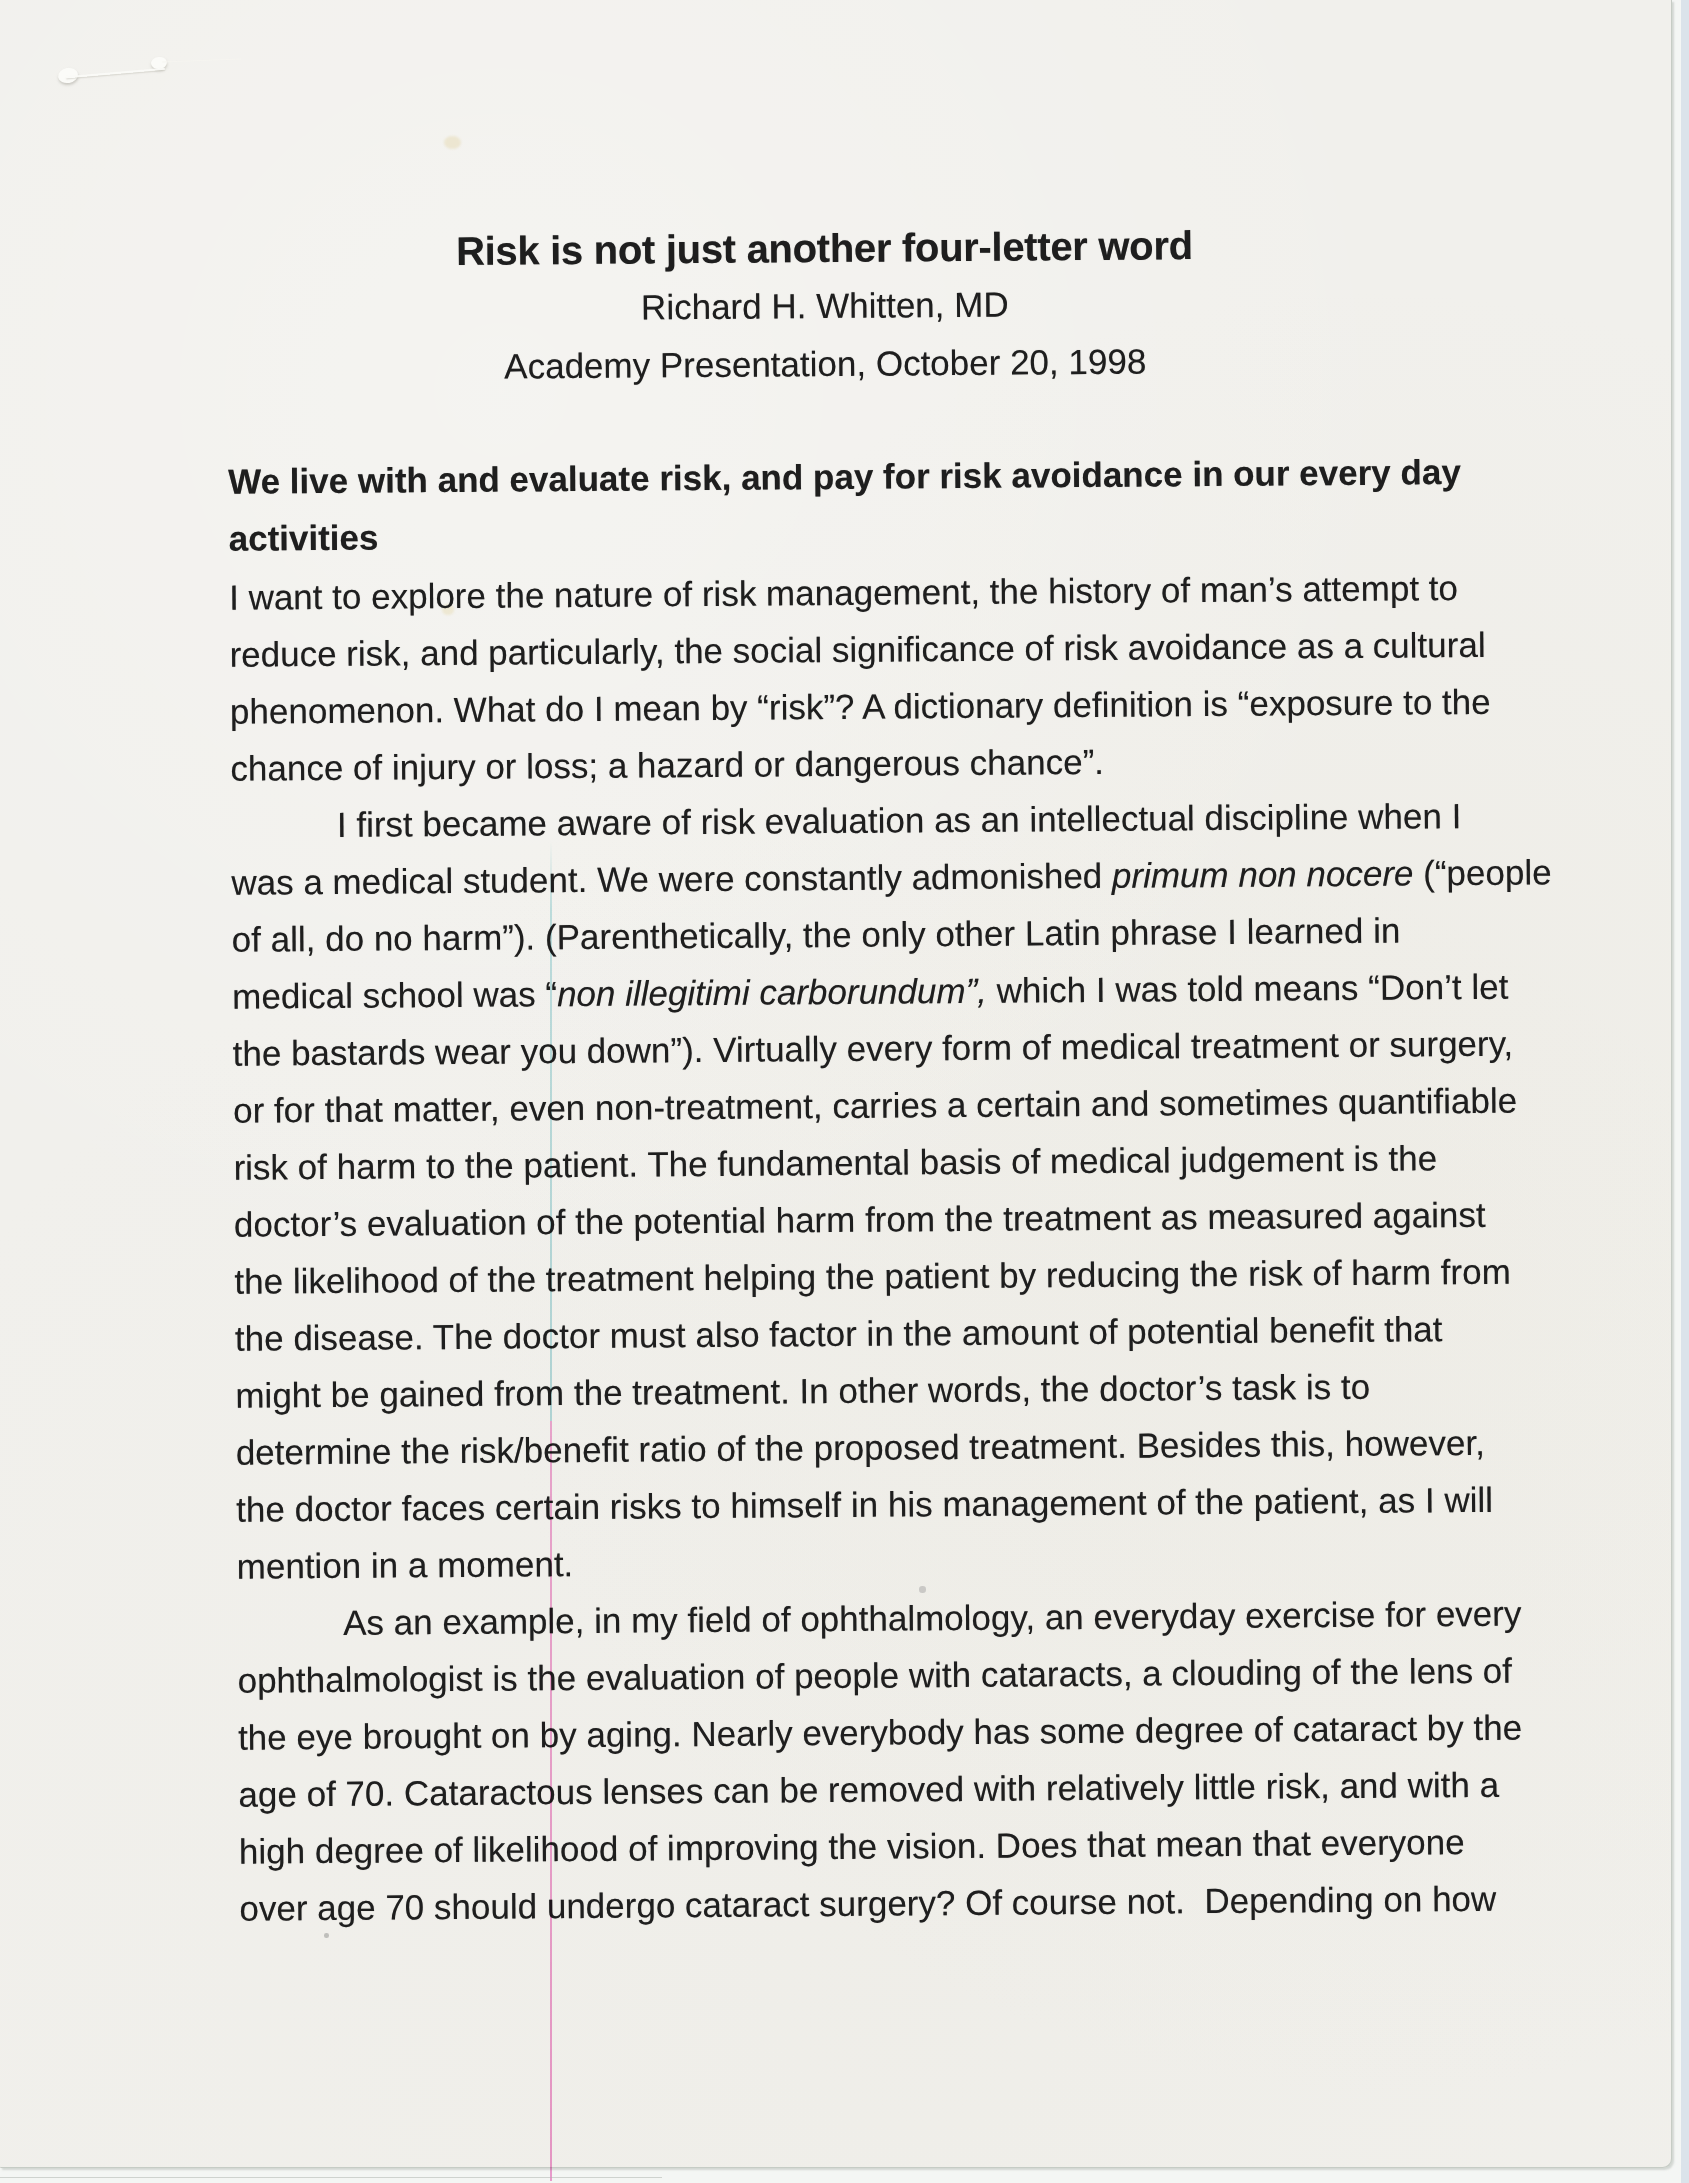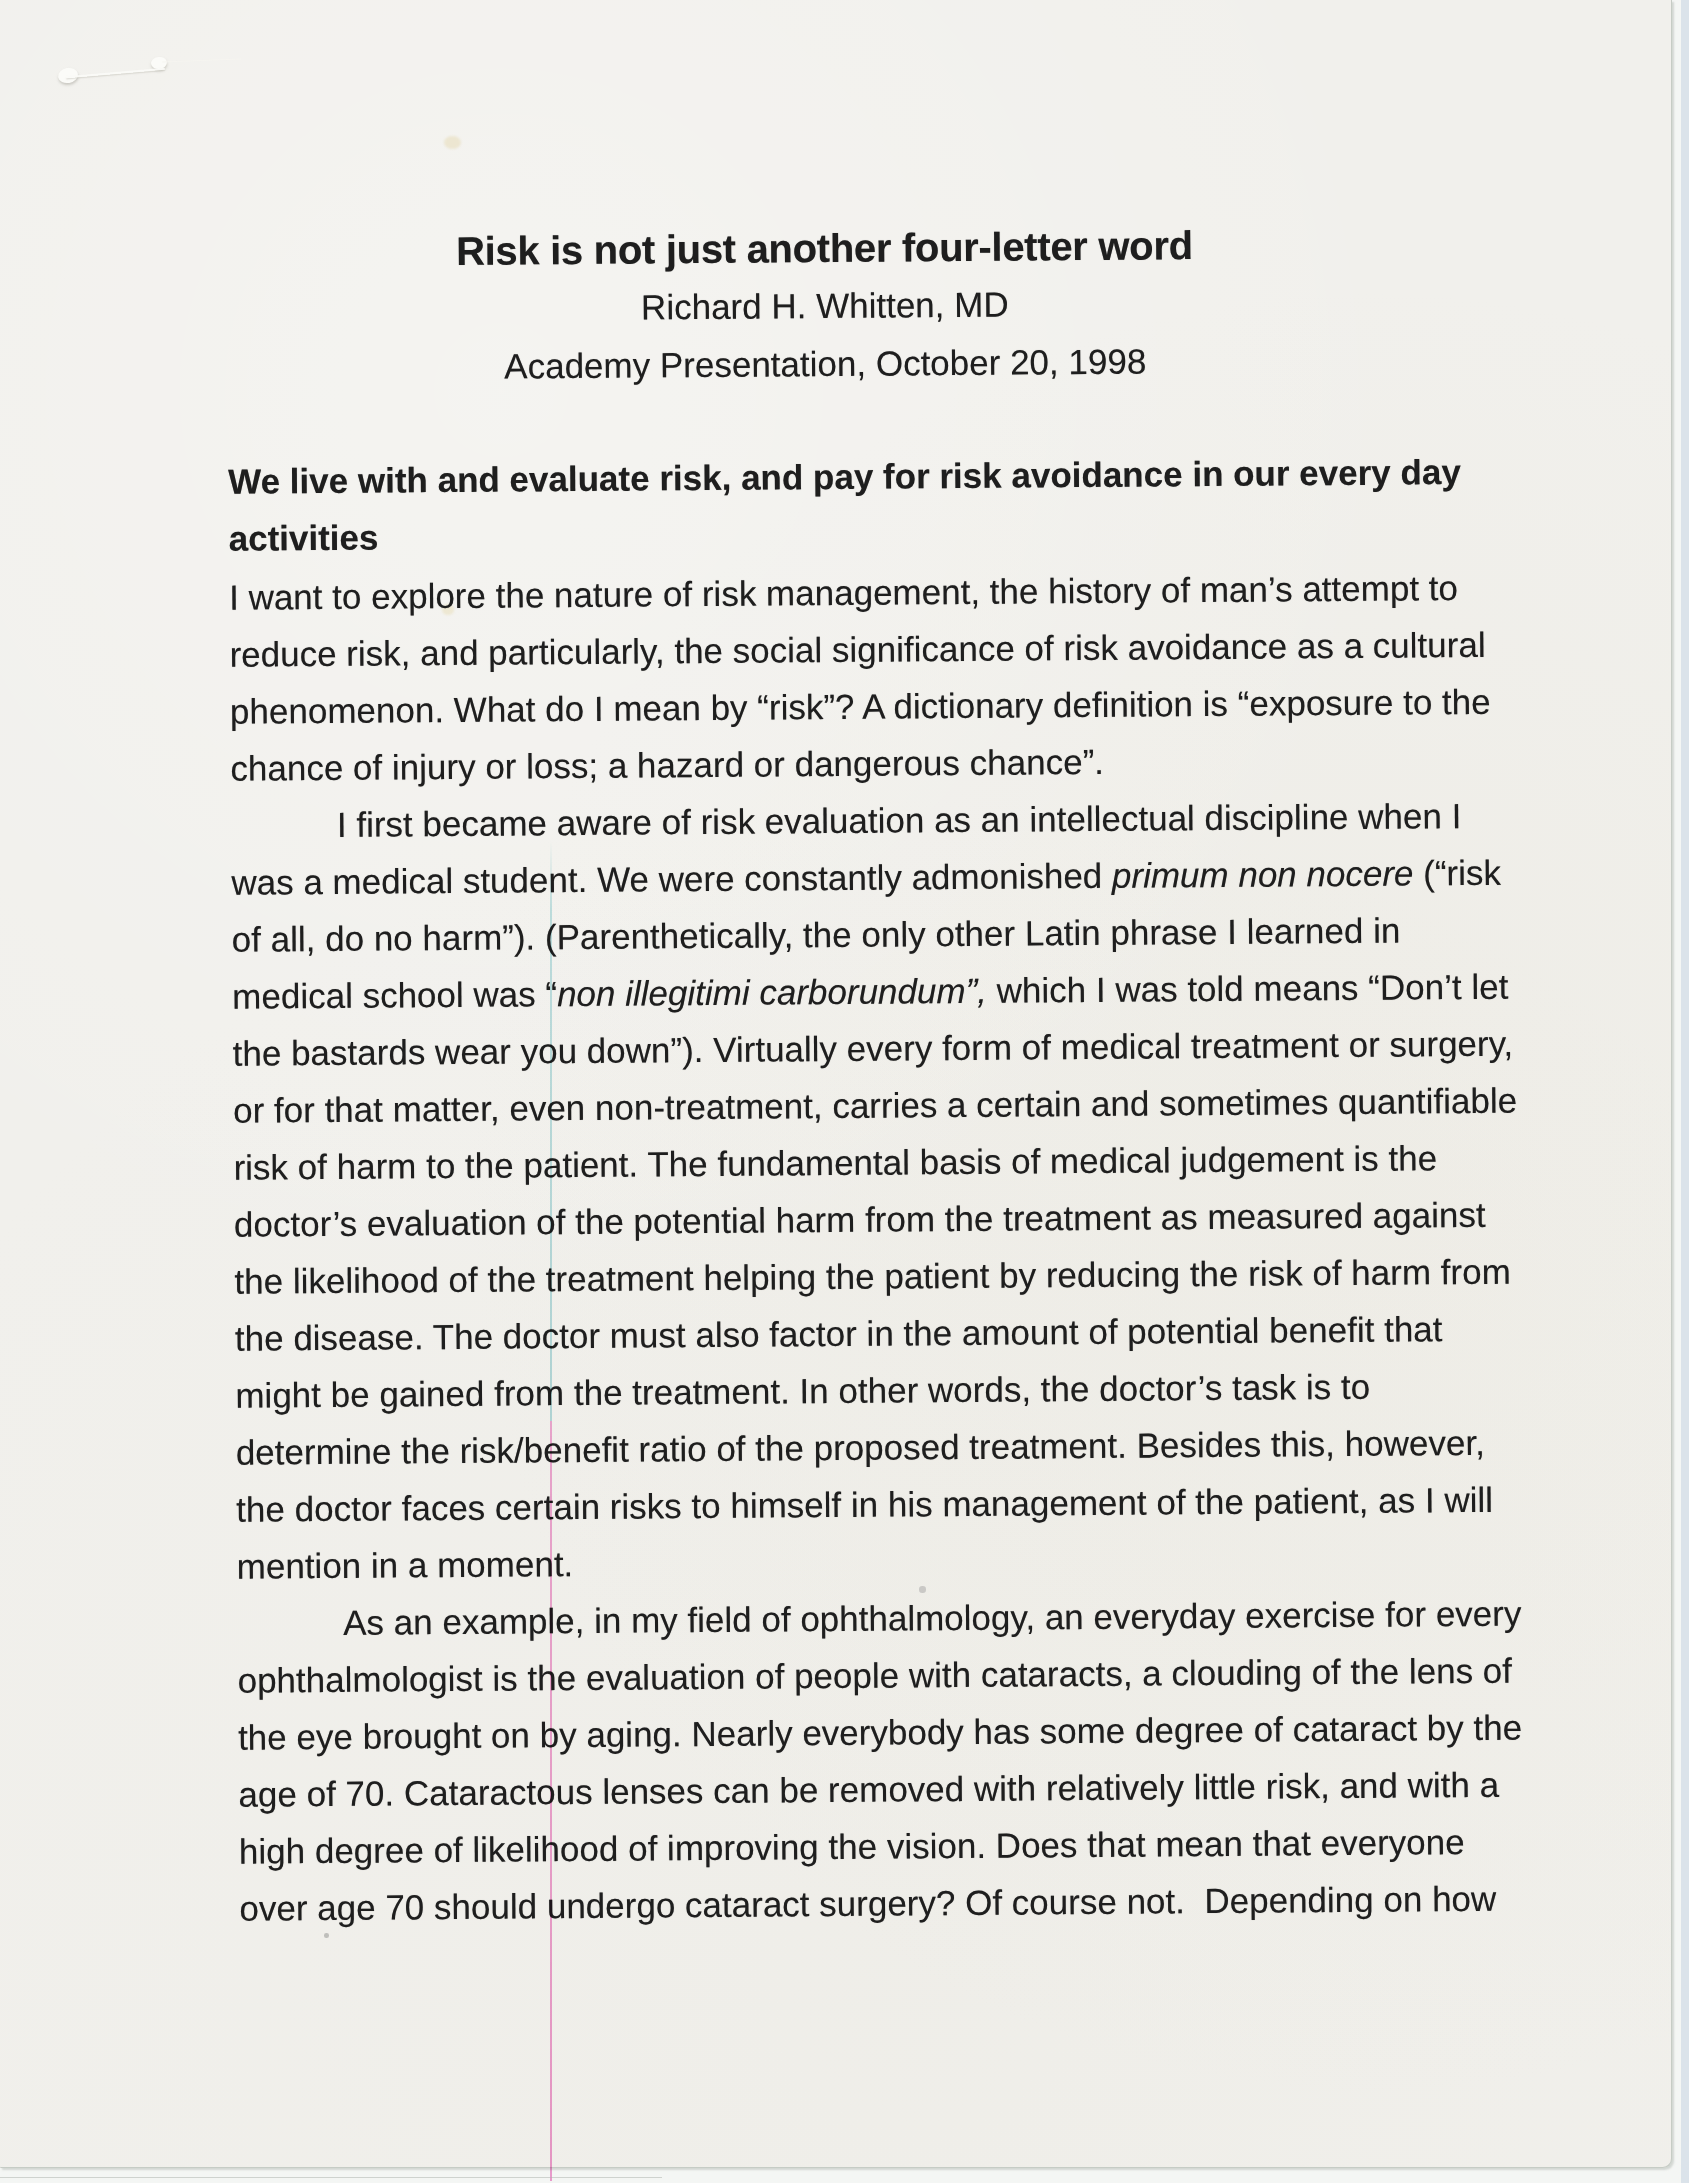--- a/index.html
+++ b/index.html
@@ -109,21 +109,21 @@
       <div class="heading-line">We live with and evaluate risk, and pay for risk avoidance in our every day</div>
       <div class="heading-line">activities</div>
     </div>
 
     <div class="body-block" id="body-block">
         <div class="body-line"><span>I want to explore the nature of risk management, the history of man’s attempt to</span></div>
         <div class="body-line"><span>reduce risk, and particularly, the social significance of risk avoidance as a cultural</span></div>
         <div class="body-line"><span>phenomenon. What do I mean by “risk”? A dictionary definition is “exposure to the</span></div>
         <div class="body-line"><span>chance of injury or loss; a hazard or dangerous chance”.</span></div>
         <div class="body-line indent"><span>I first became aware of risk evaluation as an intellectual discipline when I</span></div>
-        <div class="body-line"><span>was a medical student. We were constantly admonished </span><span class="italic">primum non nocere</span><span> (“risk</span></div>
+        <div class="body-line"><span>was a medical student. We were constantly admonished </span><span class="italic">primum non nocere</span><span> (“people</span></div>
         <div class="body-line"><span>of all, do no harm”). (Parenthetically, the only other Latin phrase I learned in</span></div>
         <div class="body-line"><span>medical school was “</span><span class="italic">non illegitimi carborundum”,</span><span> which I was told means “Don’t let</span></div>
         <div class="body-line"><span>the bastards wear you down”). Virtually every form of medical treatment or surgery,</span></div>
         <div class="body-line"><span>or for that matter, even non-treatment, carries a certain and sometimes quantifiable</span></div>
         <div class="body-line"><span>risk of harm to the patient. The fundamental basis of medical judgement is the</span></div>
         <div class="body-line"><span>doctor’s evaluation of the potential harm from the treatment as measured against</span></div>
         <div class="body-line"><span>the likelihood of the treatment helping the patient by reducing the risk of harm from</span></div>
         <div class="body-line"><span>the disease. The doctor must also factor in the amount of potential benefit that</span></div>
         <div class="body-line"><span>might be gained from the treatment. In other words, the doctor’s task is to</span></div>
         <div class="body-line"><span>determine the risk/benefit ratio of the proposed treatment. Besides this, however,</span></div>

